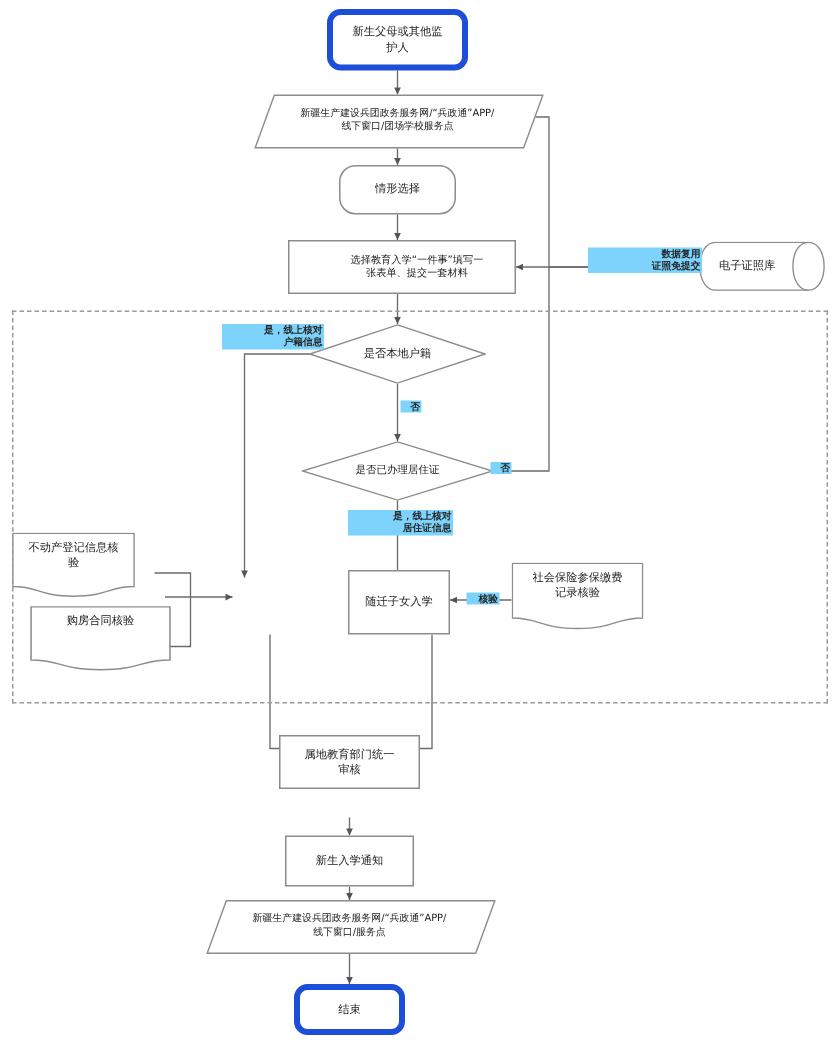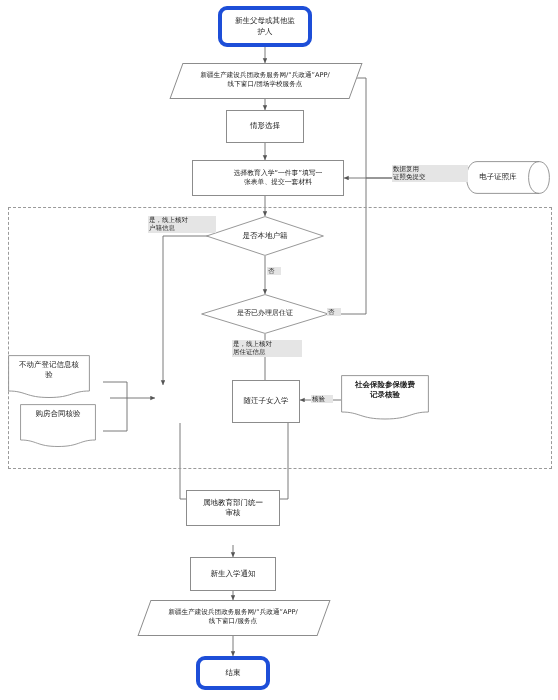--- a/index.html
+++ b/index.html
@@ -27,23 +27,23 @@
   .dia{font-size:7.5px;background:transparent;border:0;}
   .dia .dshape{position:absolute;left:0;top:0;width:100%;height:100%;z-index:-1;}
   
   .doc{font-size:7.5px;background:transparent;border:0;align-items:flex-start;}
   .doc .dbg{position:absolute;left:0;top:0;width:100%;height:100%;z-index:-1;}
   .doc .t{padding-top:5px;}
   
   .db{font-size:7.5px;background:transparent;border:0;}
   .db .cbg{position:absolute;left:0;top:0;width:100%;height:100%;z-index:-1;}
 
-  .elabel{position:absolute;font-size:6.5px;color:#262626;text-align:left;
-          line-height:1.3;white-space:pre-line;background:#e5e5e5;z-index:4;
-          padding:0 1px;}
+  .elabel{position:absolute;font-size:6.5px;color:#262626;text-align:right;
+          line-height:1.3;white-space:pre-line;background:#7dd3fc;z-index:4;
+          padding:0 1px;font-weight:bold;}
 
   .group{position:absolute;border:1px dashed #9a9a9a;z-index:1;background:transparent;}
 </style>
 </head>
 <body>
 
 <div id="canvas">
 
   <div class="group" style="left:8px;top:207px;width:542px;height:260px;"></div>
 
@@ -99,21 +99,21 @@
     <span class="t">新生父母或其他监
 护人</span>
   </div>
 
   <div class="node io" style="left:176px;top:63px;width:178px;height:34px;">
     <span class="skew"></span>
     <span class="t" style="font-size:6.6px;">新疆生产建设兵团政务服务网/“兵政通”APP/
 线下窗口/团场学校服务点</span>
   </div>
 
-  <div class="node proc" style="left:226px;top:110px;width:78px;height:33px;">
+  <div class="node proc" style="left:226px;top:110px;width:78px;height:33px;border-radius:11px;">
     <span class="t">情形选择</span>
   </div>
 
   <div class="node proc" style="left:192px;top:160px;width:152px;height:36px;">
     <span class="t" style="font-size:6.8px;margin-left:20px;">选择教育入学“一件事”填写一
 张表单、提交一套材料</span>
   </div>
 
   <div class="node db" style="left:466px;top:161px;width:84px;height:33px;">
     <svg class="cbg" viewBox="0 0 84 33" preserveAspectRatio="none">
@@ -139,33 +139,33 @@
   </div>
 
   <div class="node doc" style="left:8px;top:355px;width:82px;height:44px;">
     <svg class="dbg" viewBox="0 0 82 44" preserveAspectRatio="none">
       <path d="M0.6,0.6 L81.4,0.6 L81.4,36 C64,36 64,42.5 41,42.5 C18,42.5 18,36 0.6,36 Z" fill="#fff" stroke="#8c8c8c" stroke-width="0.9"></path>
     </svg>
     <span class="t">不动产登记信息核
 验</span>
   </div>
 
-  <div class="node doc" style="left:20px;top:404px;width:76px;height:44px;">
+  <div class="node doc" style="left:20px;top:404px;width:94px;height:44px;">
     <svg class="dbg" viewBox="0 0 82 44" preserveAspectRatio="none">
       <path d="M0.6,0.6 L81.4,0.6 L81.4,36 C64,36 64,42.5 41,42.5 C18,42.5 18,36 0.6,36 Z" fill="#fff" stroke="#8c8c8c" stroke-width="0.9"></path>
     </svg>
     <span class="t">购房合同核验</span>
   </div>
 
 
   <div class="node proc" style="left:232px;top:380px;width:68px;height:43px;">
     <span class="t">随迁子女入学</span>
   </div>
 
-  <div class="node doc" style="left:341px;top:375px;width:88px;height:46px;font-weight:bold;">
+  <div class="node doc" style="left:341px;top:375px;width:88px;height:46px;">
     <svg class="dbg" viewBox="0 0 88 46" preserveAspectRatio="none">
       <path d="M0.6,0.6 L87.4,0.6 L87.4,37 C69,37 69,44 44,44 C19,44 19,37 0.6,37 Z" fill="#fff" stroke="#8c8c8c" stroke-width="0.9"></path>
     </svg>
     <span class="t">社会保险参保缴费
 记录核验</span>
   </div>
 
   <div class="node proc" style="left:186px;top:490px;width:94px;height:36px;text-align:center;">
     <span class="t">属地教育部门统一
 审核</span>

